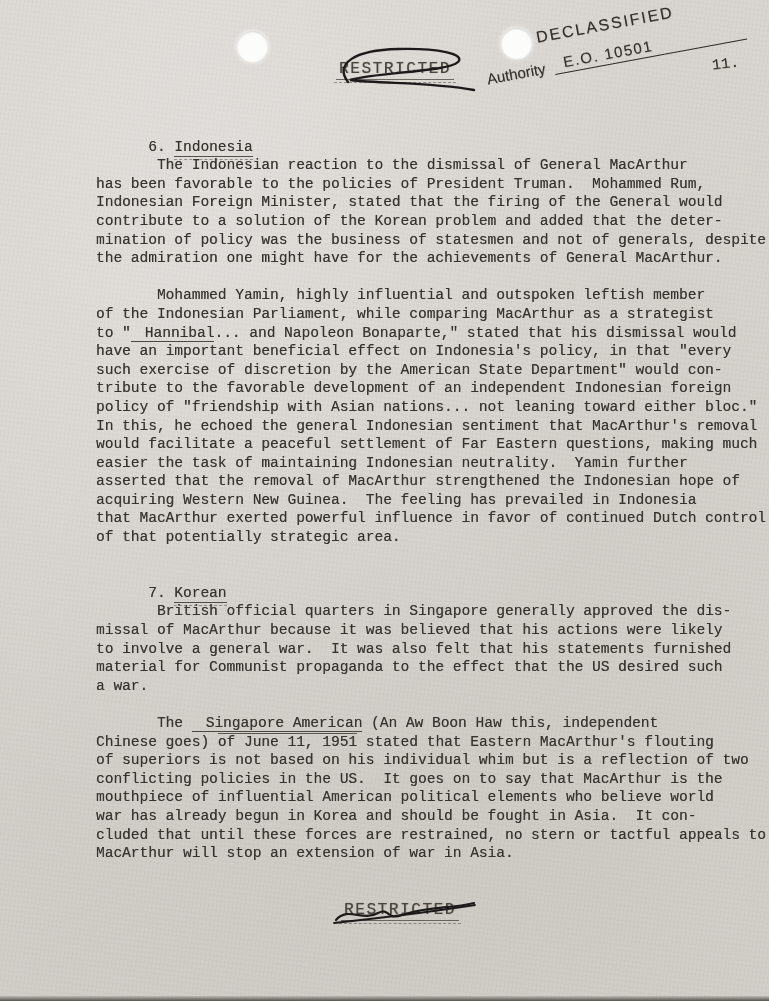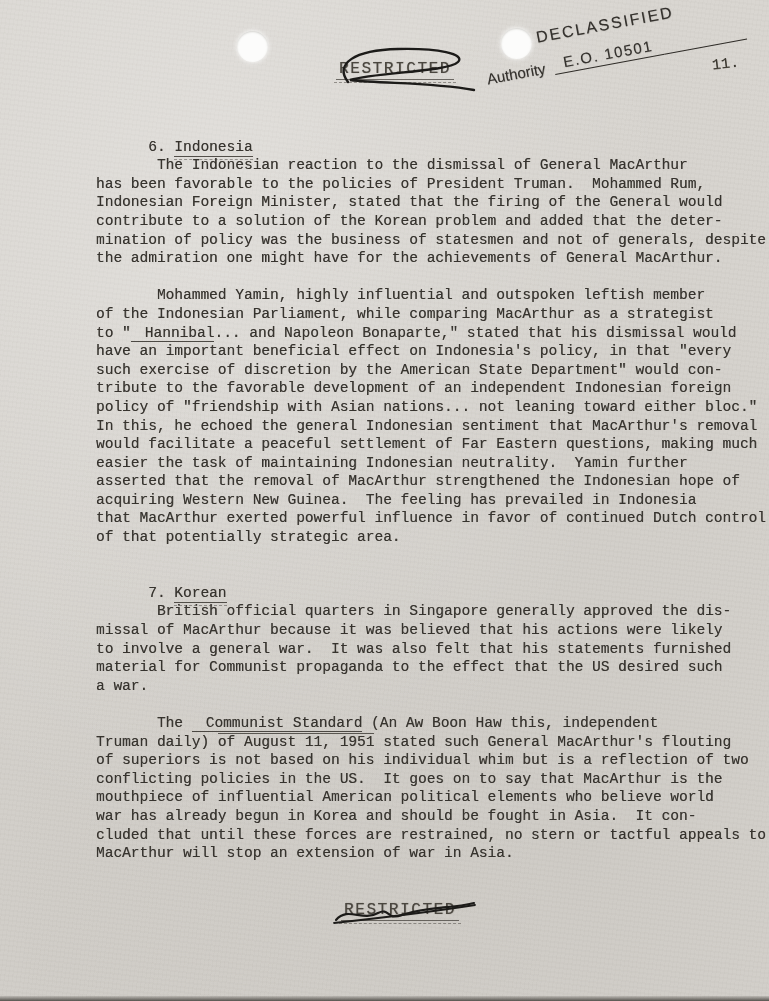--- a/index.html
+++ b/index.html
@@ -143,22 +143,22 @@
       <span class="num">7.</span><span class="hdu">Korean</span>
     </div>
     <div class="para block">
         <div class="line">       British official quarters in Singapore generally approved the dis-</div>
         <div class="line">missal of MacArthur because it was believed that his actions were likely</div>
         <div class="line">to involve a general war.  It was also felt that his statements furnished</div>
         <div class="line">material for Communist propaganda to the effect that the US desired such</div>
         <div class="line">a war.</div>
       </div>
     <div class="para block">
-        <div class="line"><span>       The </span><span class="u">Communist Standard</span><span> (An Aw Boon Haw this, independent</span></div>
-        <div class="line"><span>Truman daily) </span><span class="o">of August 11, 1951</span><span> stated such General MacArthur's flouting</span></div>
+        <div class="line"><span>       The </span><span class="u">Singapore American</span><span> (An Aw Boon Haw this, independent</span></div>
+        <div class="line"><span>Chinese goes) </span><span class="o">of June 11, 1951</span><span> stated that Eastern MacArthur's flouting</span></div>
         <div class="line">of superiors is not based on his individual whim but is a reflection of two</div>
         <div class="line">conflicting policies in the US.  It goes on to say that MacArthur is the</div>
         <div class="line">mouthpiece of influential American political elements who believe world</div>
         <div class="line">war has already begun in Korea and should be fought in Asia.  It con-</div>
         <div class="line">cluded that until these forces are restrained, no stern or tactful appeals to</div>
         <div class="line">MacArthur will stop an extension of war in Asia.</div>
       </div>
 
   </main>
 

